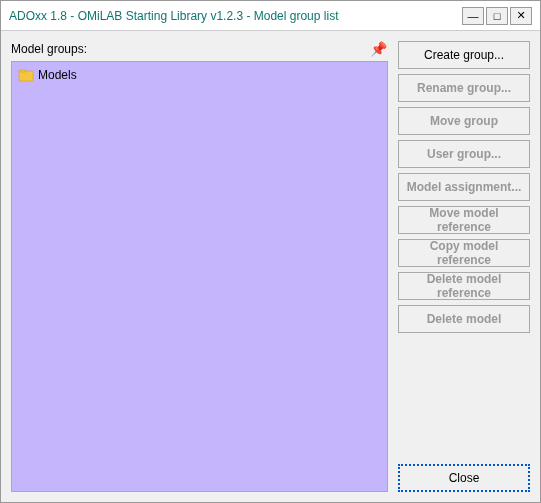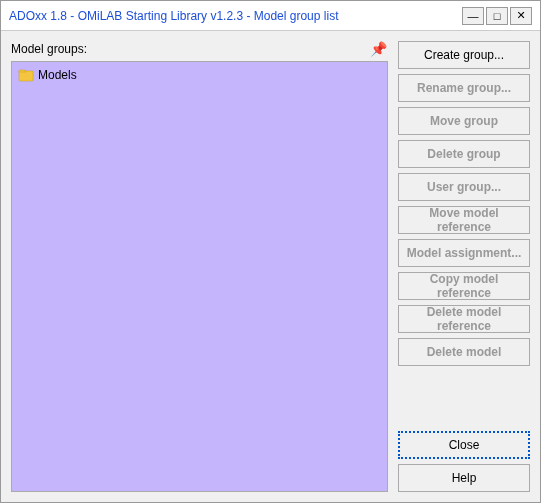--- a/index.html
+++ b/index.html
@@ -32,21 +32,21 @@
       display: flex;
       align-items: center;
       justify-content: space-between;
       padding: 0 8px;
       border-bottom: 1px solid #ccc;
       flex-shrink: 0;
     }
 
     .title-bar-text {
       font-size: 12px;
-      color: #1d4ed8;
+      color: #0f766e;
       white-space: nowrap;
     }
 
     .title-bar-controls {
       display: flex;
       gap: 2px;
     }
 
     .title-bar-btn {
       width: 22px;
@@ -180,25 +180,23 @@
           </svg>
           <span>Models</span>
         </div>
       </div>
     </div>
 
     <div class="right-panel">
       <button class="action-btn">Create group...</button>
       <button class="action-btn disabled">Rename group...</button>
       <button class="action-btn disabled">Move group</button>
-      <button class="action-btn disabled">Delete group</button>
       <button class="action-btn disabled">User group...</button>
+      <button class="action-btn disabled">Model assignment...</button>
       <button class="action-btn disabled">Move model reference</button>
-      <button class="action-btn disabled">Model assignment...</button>
       <button class="action-btn disabled">Copy model reference</button>
       <button class="action-btn disabled">Delete model reference</button>
       <button class="action-btn disabled">Delete model</button>
       <div class="spacer"></div>
       <button class="action-btn close-btn">Close</button>
-      <button class="action-btn">Help</button>
     </div>
   </div>
 </div>
 
 </body></html>

